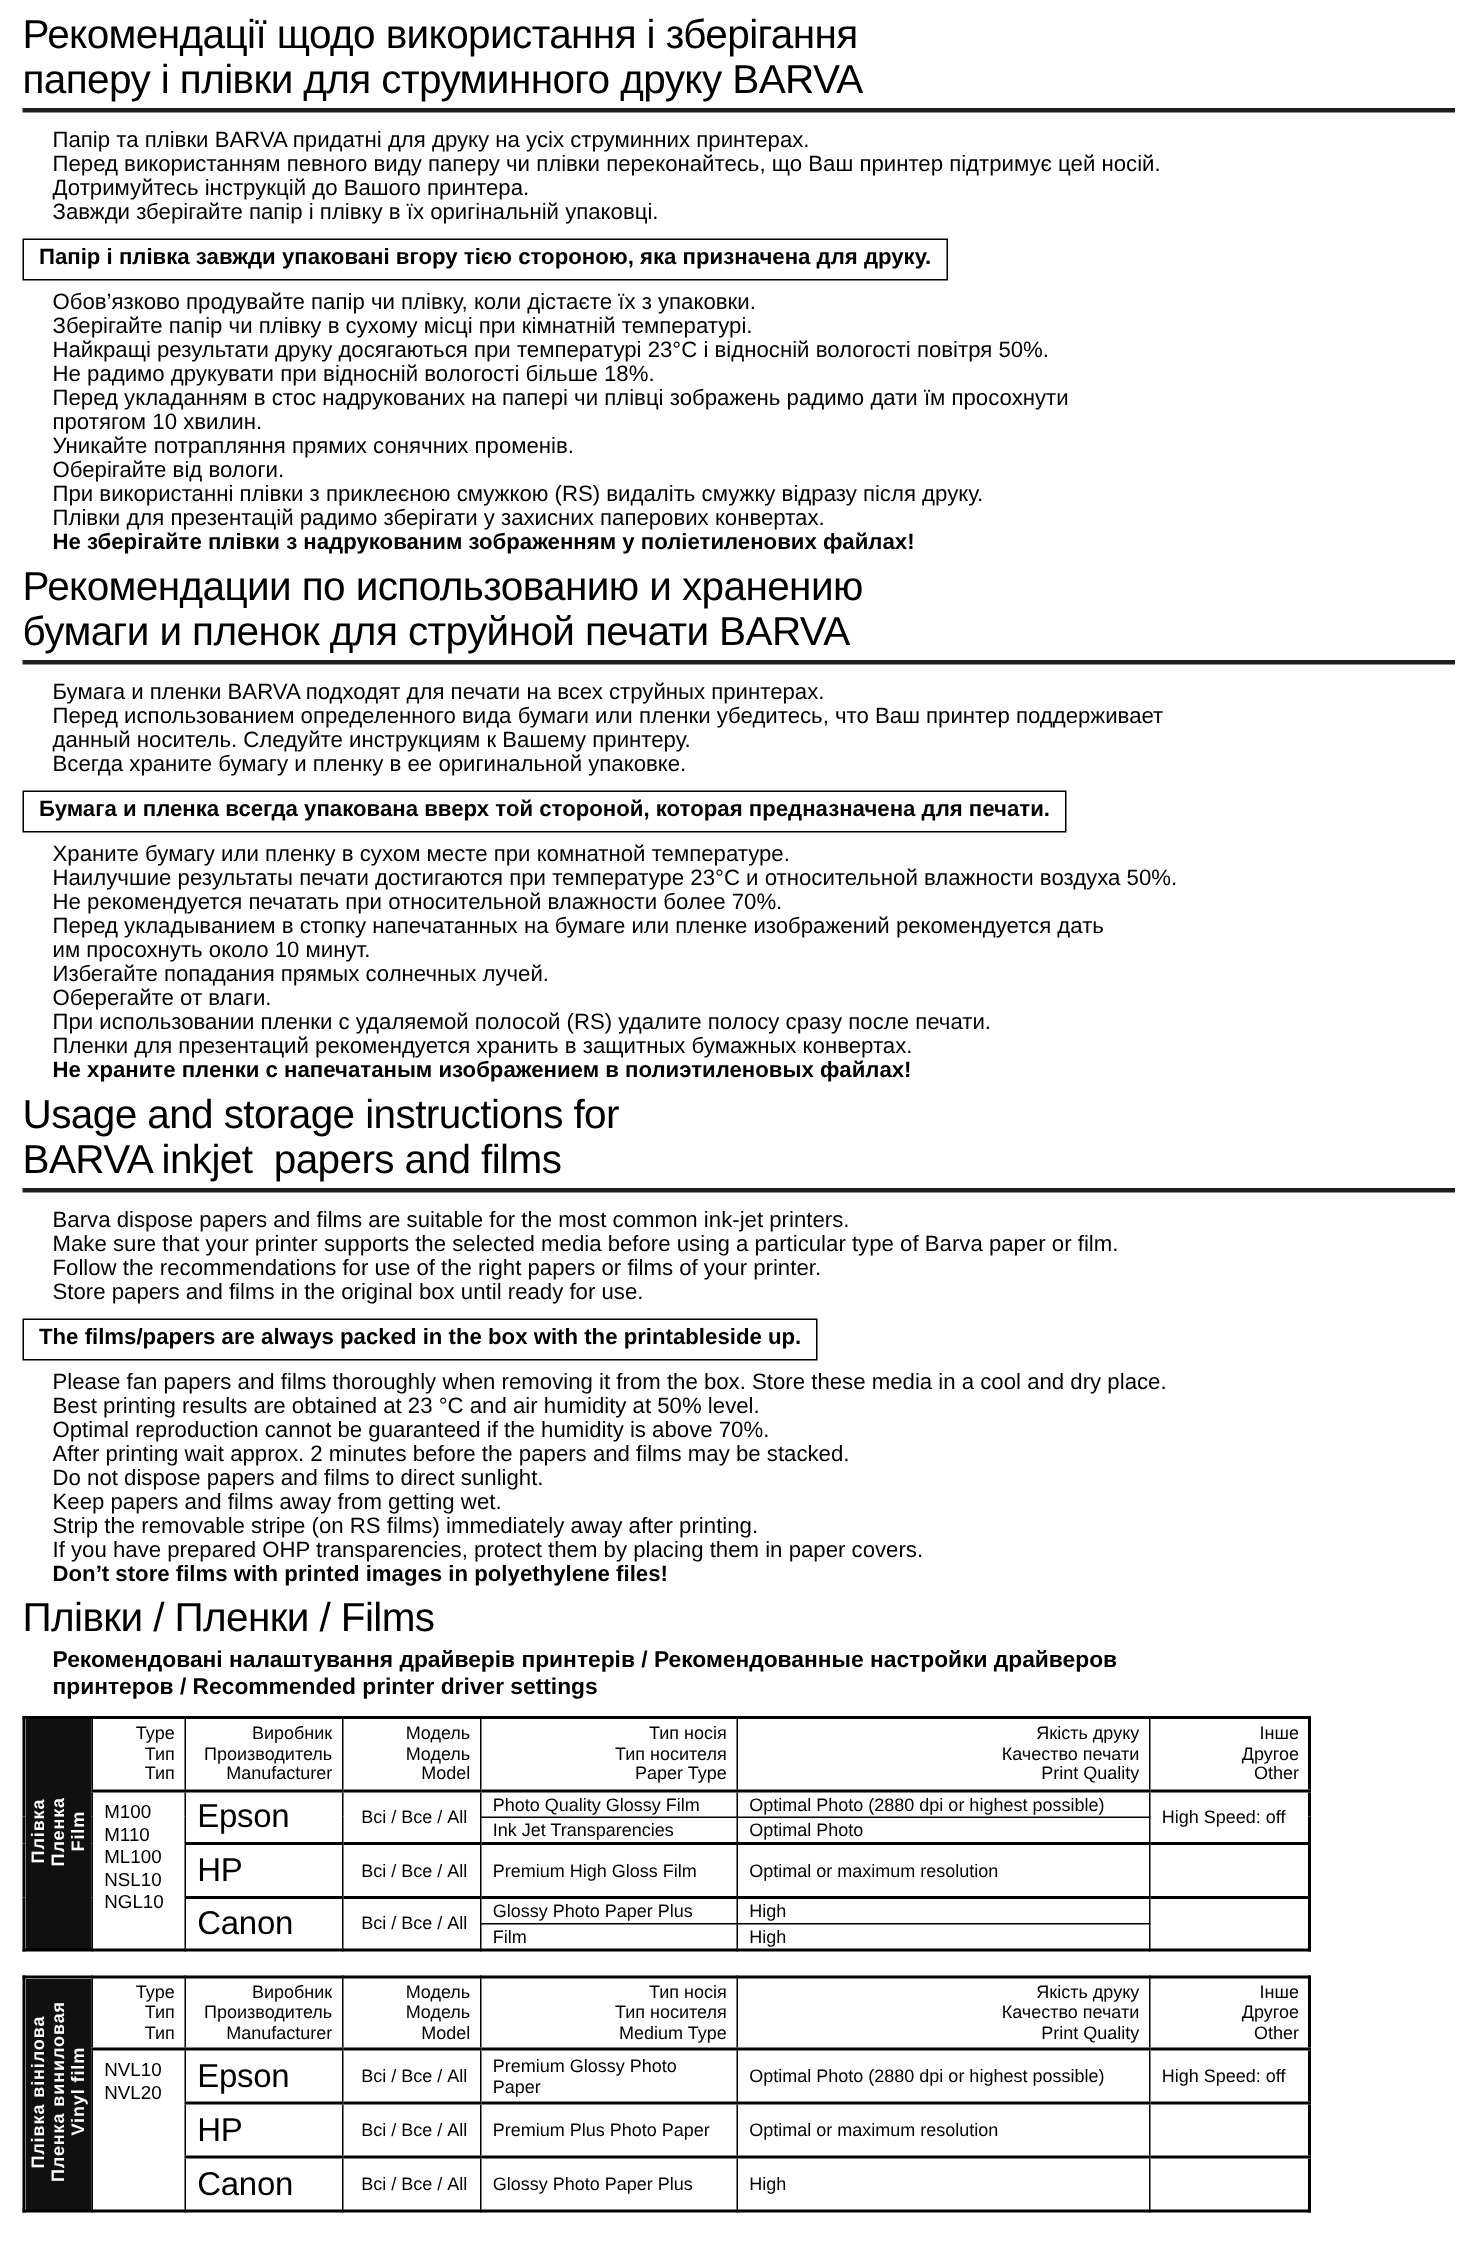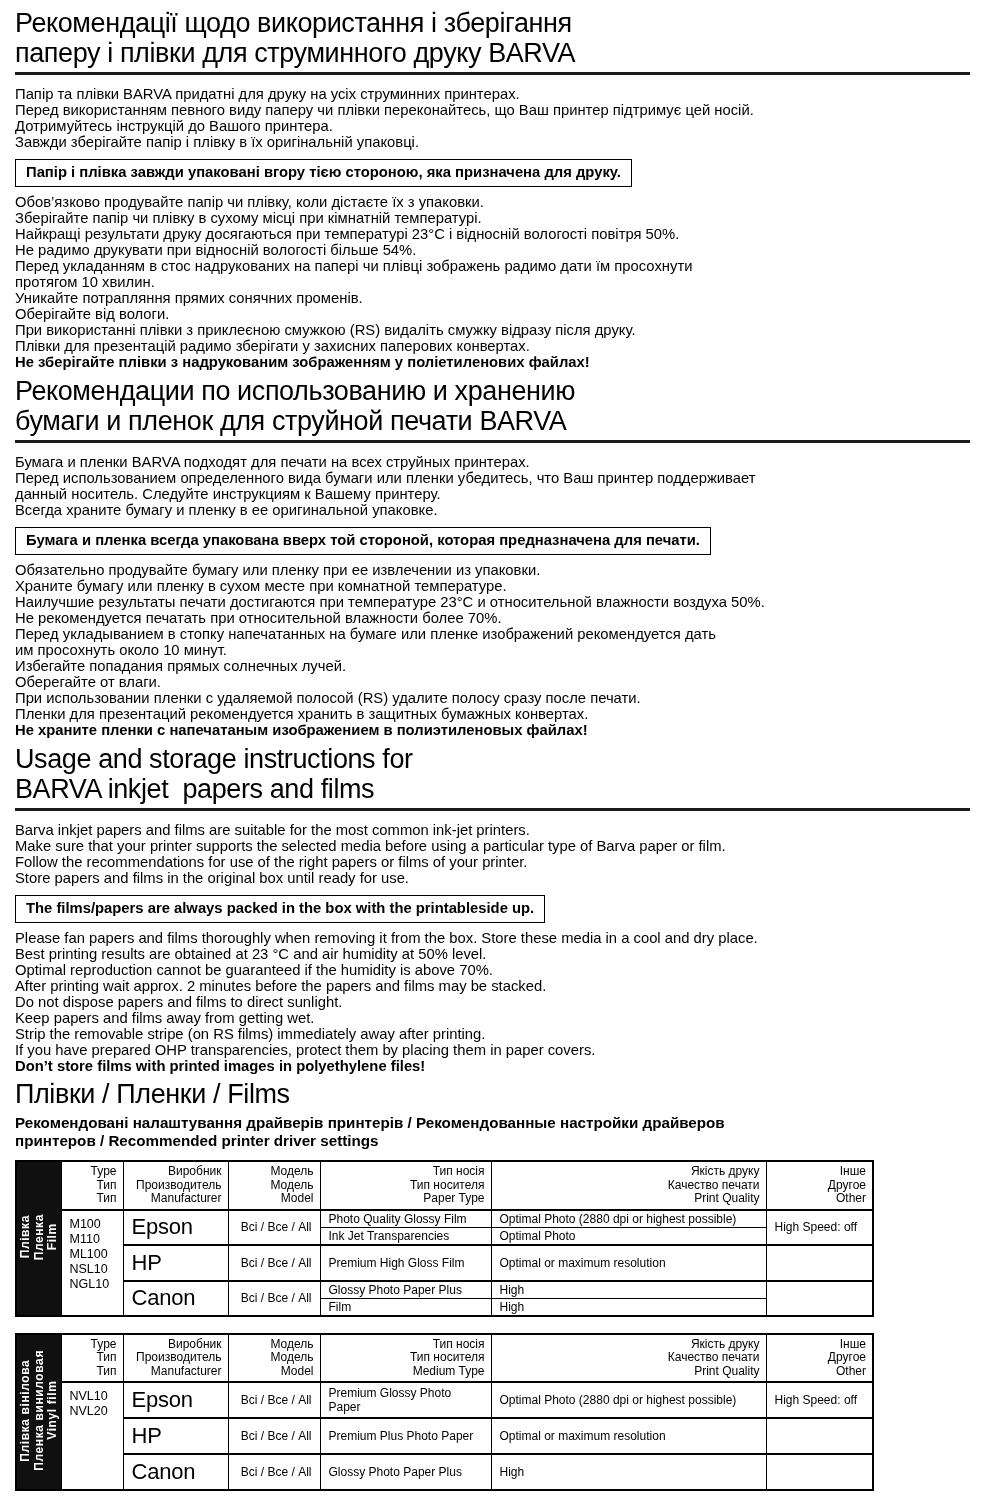--- a/index.html
+++ b/index.html
@@ -7,21 +7,21 @@
     position:relative; width:986px; height:1500px; margin:0 auto;
     background:#ffffff; color:#000;
     font-family:"Liberation Sans","DejaVu Sans",sans-serif;
     overflow:hidden; box-sizing:border-box; padding:8px 16px 0 15px;
   }
   .section { margin-bottom:6px; }
   .section-title { margin:0 0 4px 0; font-weight:normal; }
   .title-line { font-size:27px; line-height:30px; letter-spacing:-0.4px; white-space:pre-wrap; }
   .rule { height:3px; background:#1c1c1c; margin:0 0 11px 0; }
   .intro { margin:0 0 9px 0; }
-  .line { font-size:14.8px; line-height:16px; white-space:pre-wrap; }
+  .line { font-size:14.8px; line-height:16px; white-space:pre-wrap;margin-left:20px; }
   .bold { font-weight:bold; }
   .notice {
     display:inline-block; border:1.5px solid #000; padding:4px 10px 5px 10px;
     font-weight:bold; font-size:14.8px; line-height:17px; margin:0 0 7px 0;
   }
   .body-block { margin:0 0 4px 0; }
   .films-heading { margin:2px 0 6px 0; font-weight:normal; font-size:27px; line-height:28px; letter-spacing:-0.4px; }
   .films-subtitle { margin:0 0 10px 0; }
   .films-subtitle .line { font-weight:bold; font-size:15.2px; line-height:18px; }
   .settings-table {
@@ -63,21 +63,21 @@
           <div class="line">Папір та плівки BARVA придатні для друку на усіх струминних принтерах.</div>
           <div class="line">Перед використанням певного виду паперу чи плівки переконайтесь, що Ваш принтер підтримує цей носій.</div>
           <div class="line">Дотримуйтесь інструкцій до Вашого принтера.</div>
           <div class="line">Завжди зберігайте папір і плівку в їх оригінальній упаковці.</div>
         </div>
         <div><div class="notice">Папір і плівка завжди упаковані вгору тією стороною, яка призначена для друку.</div></div>
         <div class="body-block">
           <div class="line">Обов’язково продувайте папір чи плівку, коли дістаєте їх з упаковки.</div>
           <div class="line">Зберігайте папір чи плівку в сухому місці при кімнатній температурі.</div>
           <div class="line">Найкращі результати друку досягаються при температурі 23°С і відносній вологості повітря 50%.</div>
-          <div class="line">Не радимо друкувати при відносній вологості більше 54%.</div>
+          <div class="line">Не радимо друкувати при відносній вологості більше 18%.</div>
           <div class="line">Перед укладанням в стос надрукованих на папері чи плівці зображень радимо дати їм просохнути</div>
           <div class="line">протягом 10 хвилин.</div>
           <div class="line">Уникайте потрапляння прямих сонячних променів.</div>
           <div class="line">Оберігайте від вологи.</div>
           <div class="line">При використанні плівки з приклеєною смужкою (RS) видаліть смужку відразу після друку.</div>
           <div class="line">Плівки для презентацій радимо зберігати у захисних паперових конвертах.</div>
           <div class="line bold">Не зберігайте плівки з надрукованим зображенням у поліетиленових файлах!</div>
         </div>
       </div>
       <div class="section">
@@ -87,41 +87,40 @@
         </h1>
         <div class="rule"></div>
         <div class="intro">
           <div class="line">Бумага и пленки BARVA подходят для печати на всех струйных принтерах.</div>
           <div class="line">Перед использованием определенного вида бумаги или пленки убедитесь, что Ваш принтер поддерживает</div>
           <div class="line">данный носитель. Следуйте инструкциям к Вашему принтеру.</div>
           <div class="line">Всегда храните бумагу и пленку в ее оригинальной упаковке.</div>
         </div>
         <div><div class="notice">Бумага и пленка всегда упакована вверх той стороной, которая предназначена для печати.</div></div>
         <div class="body-block">
-          <div class="line">Обязательно продувайте бумагу или пленку при ее извлечении из упаковки.</div>
           <div class="line">Храните бумагу или пленку в сухом месте при комнатной температуре.</div>
           <div class="line">Наилучшие результаты печати достигаются при температуре 23°С и относительной влажности воздуха 50%.</div>
           <div class="line">Не рекомендуется печатать при относительной влажности более 70%.</div>
           <div class="line">Перед укладыванием в стопку напечатанных на бумаге или пленке изображений рекомендуется дать</div>
           <div class="line">им просохнуть около 10 минут.</div>
           <div class="line">Избегайте попадания прямых солнечных лучей.</div>
           <div class="line">Оберегайте от влаги.</div>
           <div class="line">При использовании пленки с удаляемой полосой (RS) удалите полосу сразу после печати.</div>
           <div class="line">Пленки для презентаций рекомендуется хранить в защитных бумажных конвертах.</div>
           <div class="line bold">Не храните пленки с напечатаным изображением в полиэтиленовых файлах!</div>
         </div>
       </div>
       <div class="section">
         <h1 class="section-title">
           <div class="title-line">Usage and storage instructions for</div>
           <div class="title-line">BARVA inkjet  papers and films</div>
         </h1>
         <div class="rule"></div>
         <div class="intro">
-          <div class="line">Barva inkjet papers and films are suitable for the most common ink-jet printers.</div>
+          <div class="line">Barva dispose papers and films are suitable for the most common ink-jet printers.</div>
           <div class="line">Make sure that your printer supports the selected media before using a particular type of Barva paper or film.</div>
           <div class="line">Follow the recommendations for use of the right papers or films of your printer.</div>
           <div class="line">Store papers and films in the original box until ready for use.</div>
         </div>
         <div><div class="notice">The films/papers are always packed in the box with the printableside up.</div></div>
         <div class="body-block">
           <div class="line">Please fan papers and films thoroughly when removing it from the box. Store these media in a cool and dry place.</div>
           <div class="line">Best printing results are obtained at 23 °C and air humidity at 50% level.</div>
           <div class="line">Optimal reproduction cannot be guaranteed if the humidity is above 70%.</div>
           <div class="line">After printing wait approx. 2 minutes before the papers and films may be stacked.</div>

